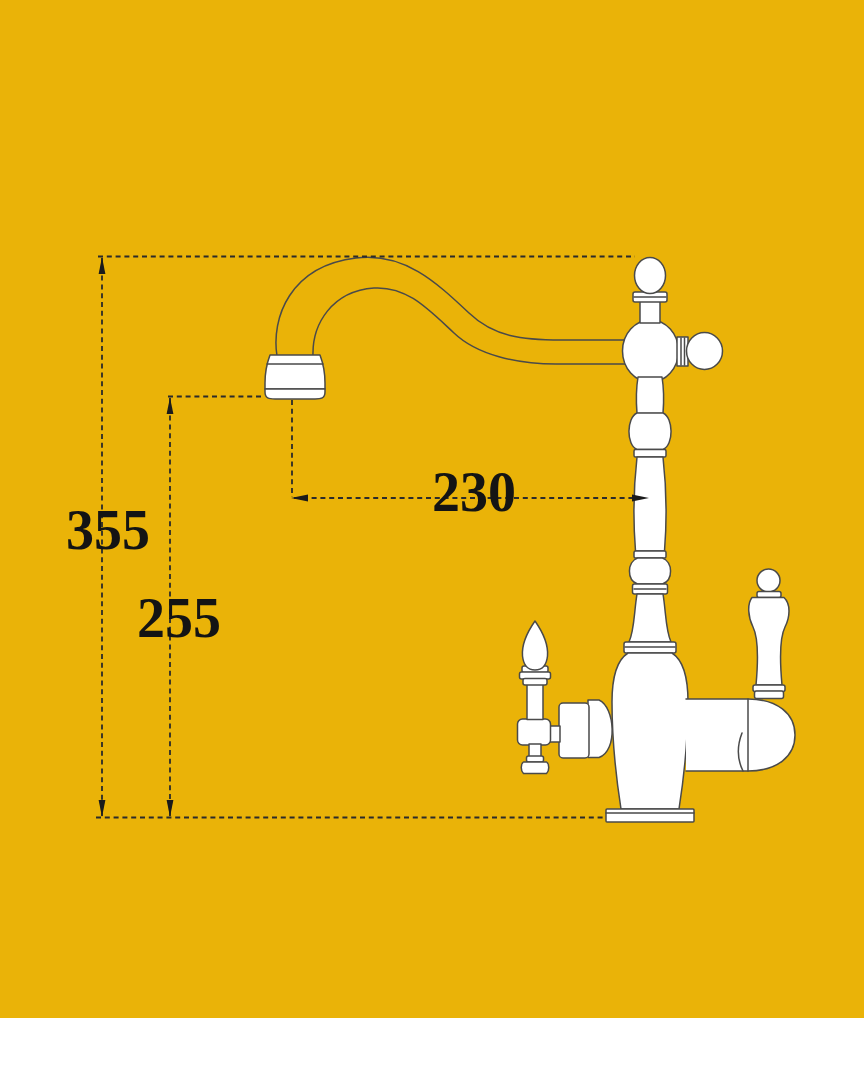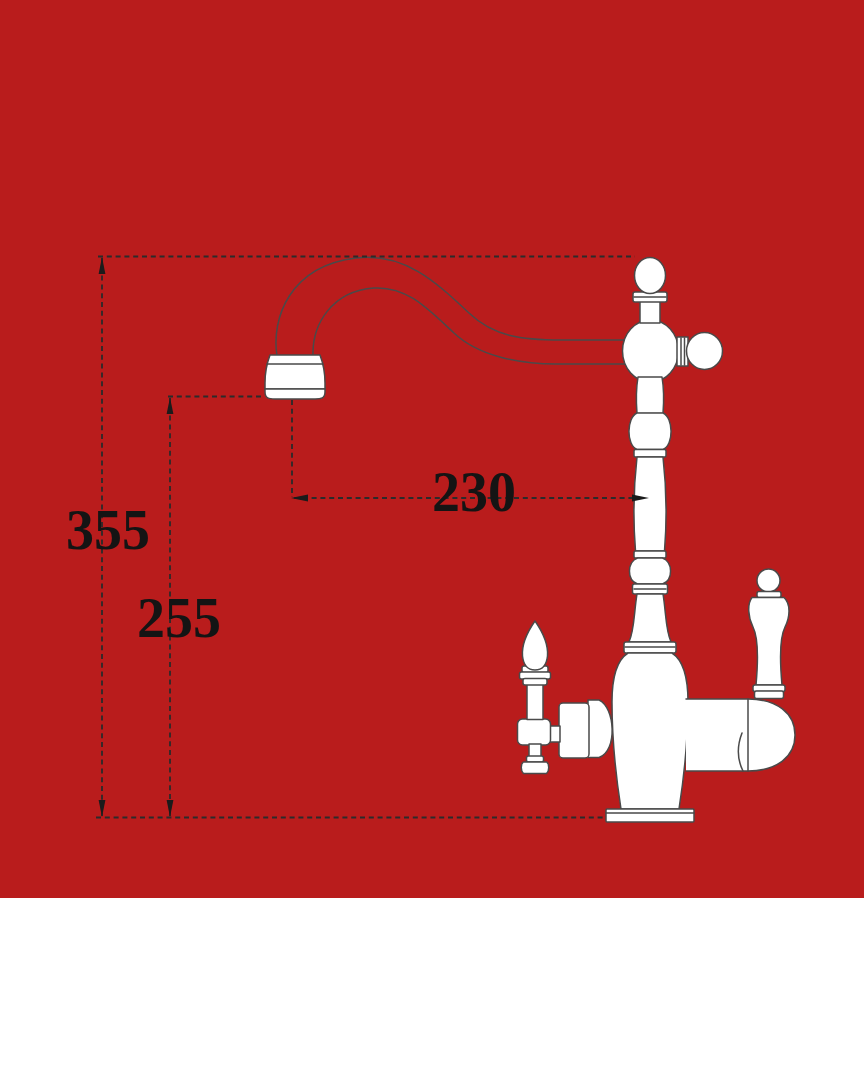--- a/index.html
+++ b/index.html
@@ -3,22 +3,22 @@
 <meta charset="utf-8">
 <style>
   html, body {
     margin: 0;
     padding: 0;
     background: #ffffff;
   }
   .canvas {
     position: relative;
     width: 864px;
-    height: 898px;
-    background: #b91c1c;
+    height: 1018px;
+    background: #eab308;
     overflow: hidden;
     font-family: "Liberation Serif", "DejaVu Serif", serif;
   }
   svg { display: block; }
   .outline {
     stroke: #4a4a4a;
     stroke-width: 1.5;
     fill: none;
     stroke-linecap: round;
     stroke-linejoin: round;

